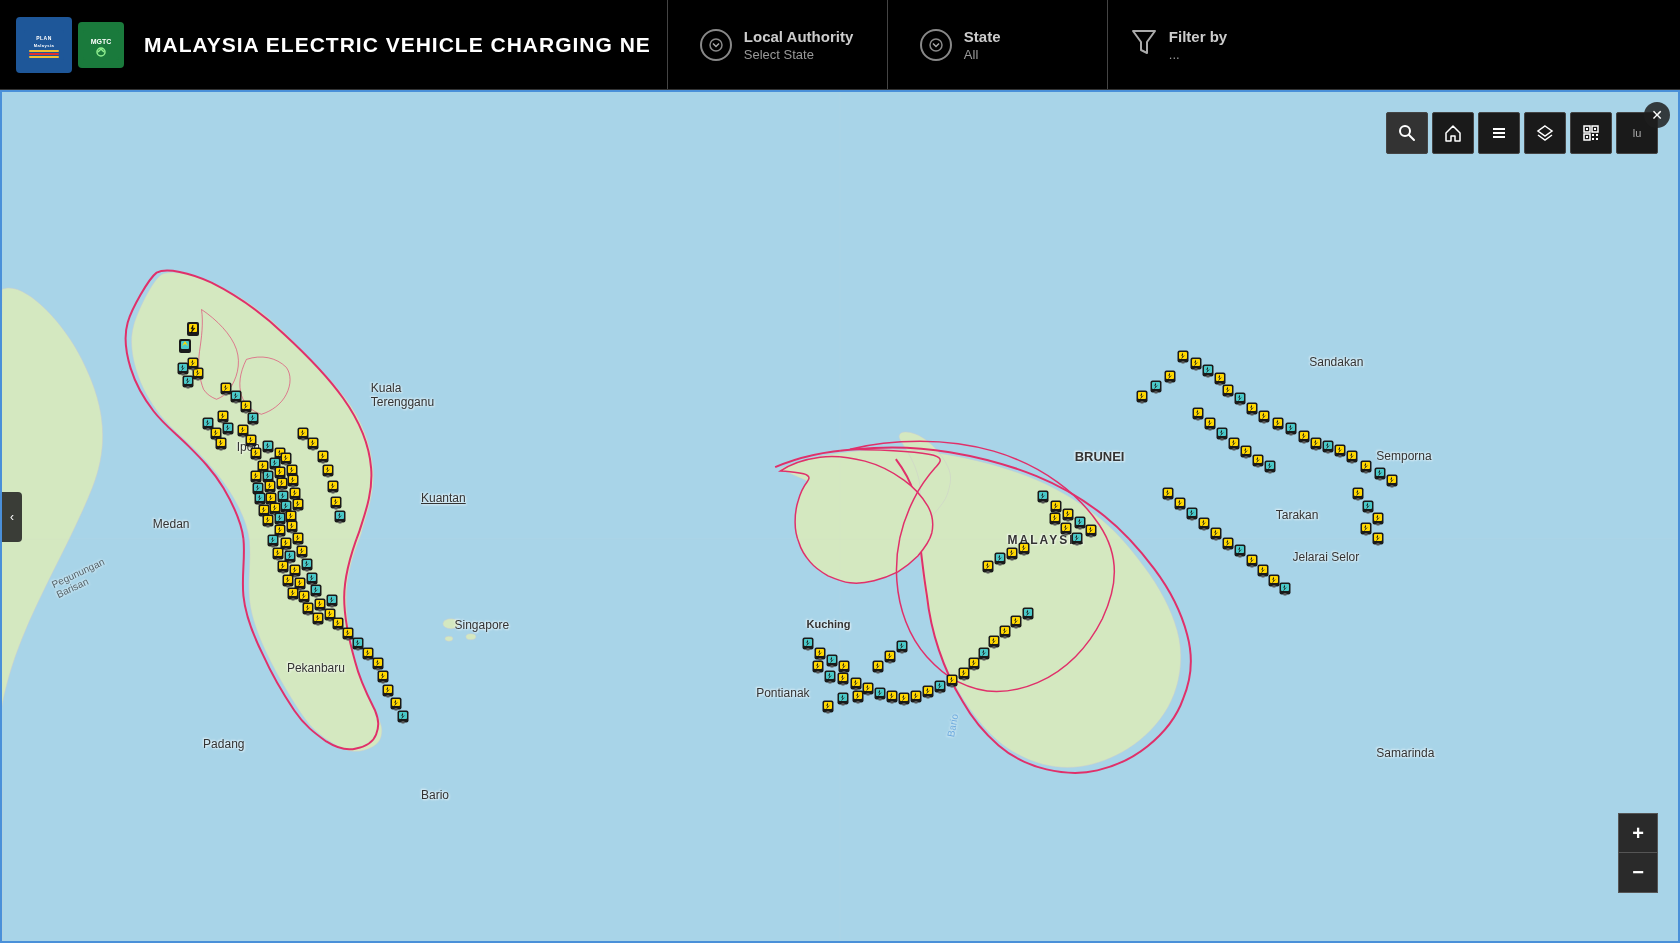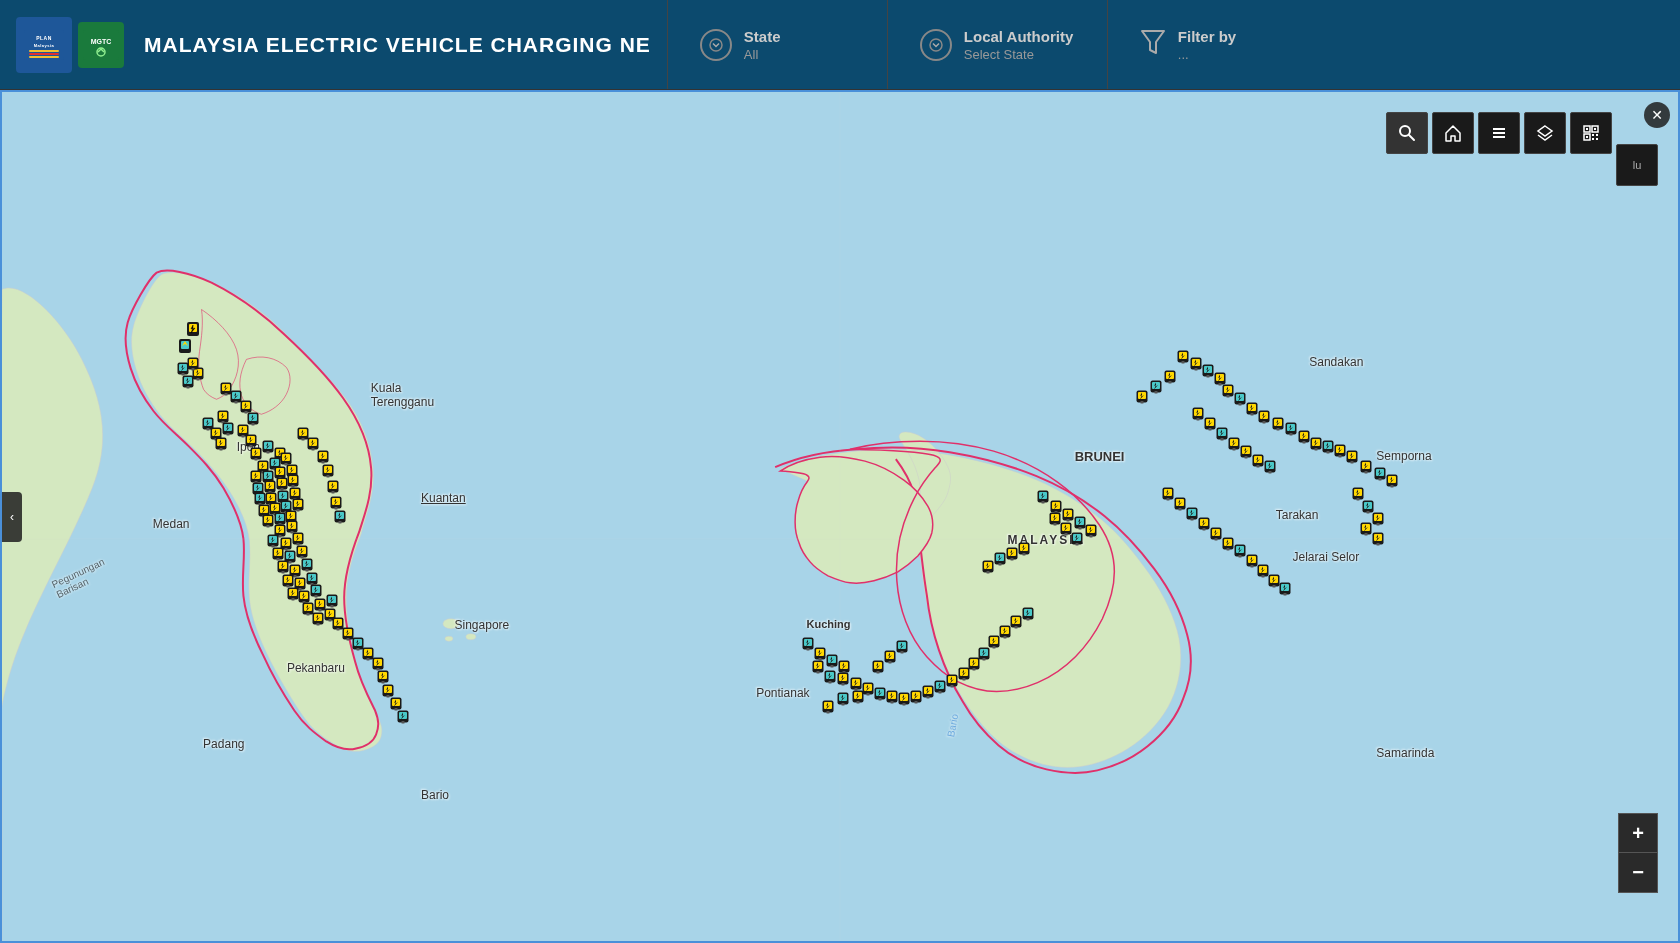--- a/index.html
+++ b/index.html
@@ -2,21 +2,21 @@
 <html><head>
   <meta charset="utf-8">
   <style>
     * { margin: 0; padding: 0; box-sizing: border-box; }
     body { width: 1680px; height: 943px; overflow: hidden; font-family: Arial, sans-serif; background: #1a1a1a; }
 
     
     #header {
       display: flex;
       align-items: center;
-      background: #0c4a6e;
+      background: #000000;
       height: 90px;
       padding: 0 16px;
       gap: 0;
       border-bottom: 1px solid #333;
     }
 
     #logo-area {
       display: flex;
       align-items: center;
       gap: 8px;
@@ -77,21 +77,21 @@
     }
 
     .filter-text { display: flex; flex-direction: column; }
     .filter-label { color: #ccc; font-size: 15px; font-weight: 600; }
     .filter-value { color: #999; font-size: 13px; margin-top: 2px; }
 
     .filter-icon-section {
       display: flex;
       align-items: center;
       gap: 12px;
-      padding: 0 32px;
+      padding: 0 23px;
       border-left: 1px solid #444;
       height: 100%;
       cursor: pointer;
     }
 
     .funnel-icon {
       color: #aaa;
       font-size: 22px;
     }
 
@@ -267,35 +267,35 @@
   </div>
 
   <div class="filter-section">
     <div class="filter-chevron">
       <svg width="14" height="14" viewBox="0 0 14 14">
           <circle cx="7" cy="7" r="6" fill="none" stroke="#888" stroke-width="1.5"></circle>
           <polyline points="4,5.5 7,8.5 10,5.5" fill="none" stroke="#aaa" stroke-width="1.5"></polyline>
         </svg>
     </div>
     <div class="filter-text">
-      <span class="filter-label">State</span>
-      <span class="filter-value">All</span>
+      <span class="filter-label">Local Authority</span>
+      <span class="filter-value">Select State</span>
     </div>
   </div>
 
   <div class="filter-section">
     <div class="filter-chevron">
       <svg width="14" height="14" viewBox="0 0 14 14">
           <circle cx="7" cy="7" r="6" fill="none" stroke="#888" stroke-width="1.5"></circle>
           <polyline points="4,5.5 7,8.5 10,5.5" fill="none" stroke="#aaa" stroke-width="1.5"></polyline>
         </svg>
     </div>
     <div class="filter-text">
-      <span class="filter-label">Local Authority</span>
-      <span class="filter-value">Select State</span>
+      <span class="filter-label">State</span>
+      <span class="filter-value">All</span>
     </div>
   </div>
 
   <div class="filter-icon-section">
     <div class="funnel-icon">
       <svg width="26" height="28" viewBox="0 0 26 28">
         <path d="M2 3 L24 3 L16 14 L16 25 L10 22 L10 14 Z" fill="none" stroke="#aaa" stroke-width="2" stroke-linejoin="round"></path>
       </svg>
     </div>
     <div class="filter-text">
@@ -605,21 +605,21 @@
         <rect x="4" y="4" width="2" height="2" fill="white"></rect>
         <rect x="12" y="4" width="2" height="2" fill="white"></rect>
         <rect x="4" y="12" width="2" height="2" fill="white"></rect>
         <rect x="10" y="10" width="2" height="2" fill="white"></rect>
         <rect x="14" y="10" width="2" height="2" fill="white"></rect>
         <rect x="10" y="14" width="2" height="2" fill="white"></rect>
         <rect x="14" y="14" width="2" height="2" fill="white"></rect>
       </svg>
     </div>
 
-    <div class="map-tool-btn" style="font-size:11px; color: #aaa; margin-top: 32px;">lu</div>
+    <div class="map-tool-btn" style="font-size:11px; color: #aaa;">lu</div>
   </div>
 
   <div id="map-close-btn" style="position:absolute;top:10px;right:8px;background:rgba(30,30,30,0.85);border:none;color:white;width:26px;height:26px;border-radius:50%;cursor:pointer;display:flex;align-items:center;justify-content:center;font-size:14px;z-index:10;">✕</div>
 
   <div id="zoom-controls">
     <div class="zoom-btn">+</div>
     <div class="zoom-btn" style="border-top:none;">−</div>
   </div>
 
 </div>

